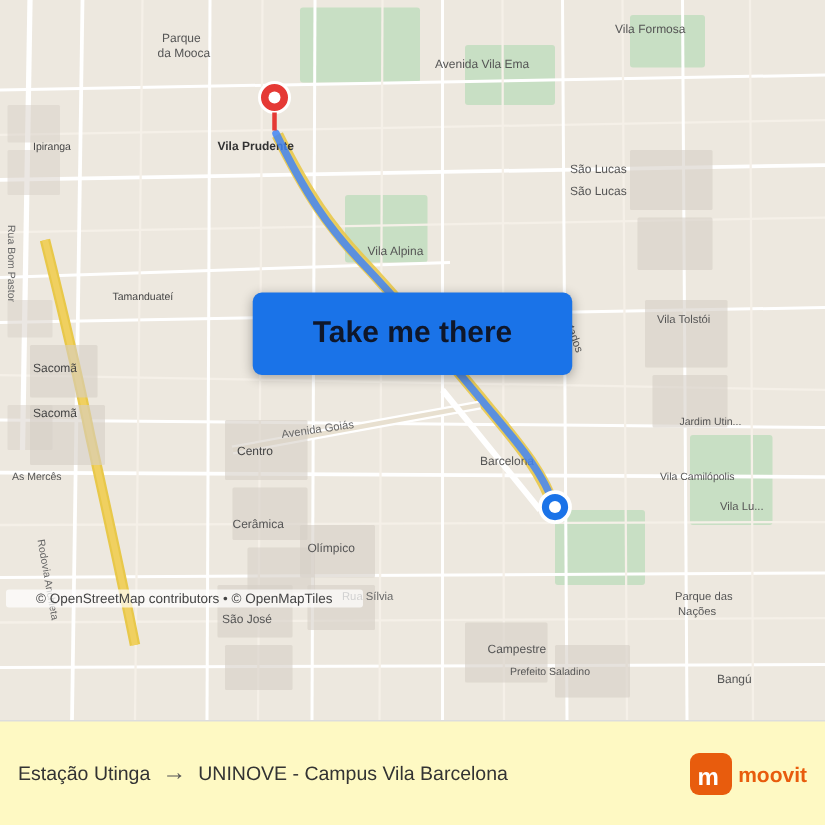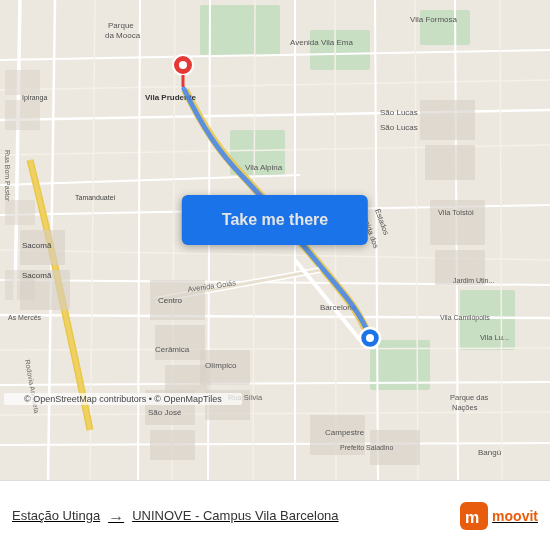--- a/index.html
+++ b/index.html
@@ -1,18 +1,18 @@
 <!DOCTYPE html>
 <html><head>
   <meta charset="utf-8">
   <style>
     * { margin: 0; padding: 0; box-sizing: border-box; }
     body { width: 550px; height: 550px; overflow: hidden; font-family: Arial, sans-serif; background: #f0ede8; }
 
-    .container { width: 550px; height: 550px; position: relative; text-decoration: underline; }
+    .container { width: 550px; height: 550px; position: relative; }
 
     
     .map-area {
       width: 100%;
       height: 480px;
       position: relative;
       overflow: hidden;
       background: #e8e0d8;
     }
 
@@ -26,36 +26,36 @@
     .button-overlay {
       position: absolute;
       top: 195px;
       left: 50%;
       transform: translateX(-50%);
       z-index: 10;
     }
 
     .take-me-there-btn {
       background: #1a73e8;
-      color: #e5e5e5;
+      color: #0f172a;
       border: none;
       border-radius: 6px;
       padding: 16px 40px;
-      font-size: 16px;
+      font-size: 20px;
       font-weight: bold;
       cursor: pointer;
       white-space: nowrap;
       box-shadow: 0 2px 8px rgba(0,0,0,0.3);
     }
 
     
     .bottom-bar {
       width: 100%;
       height: 70px;
-      background: #ffffff;
+      background: #fef9c3;
       display: flex;
       align-items: center;
       justify-content: space-between;
       padding: 17px 12px;
       border-top: 1px solid #ddd;
     }
 
     .route-info {
       display: flex;
       align-items: center;

